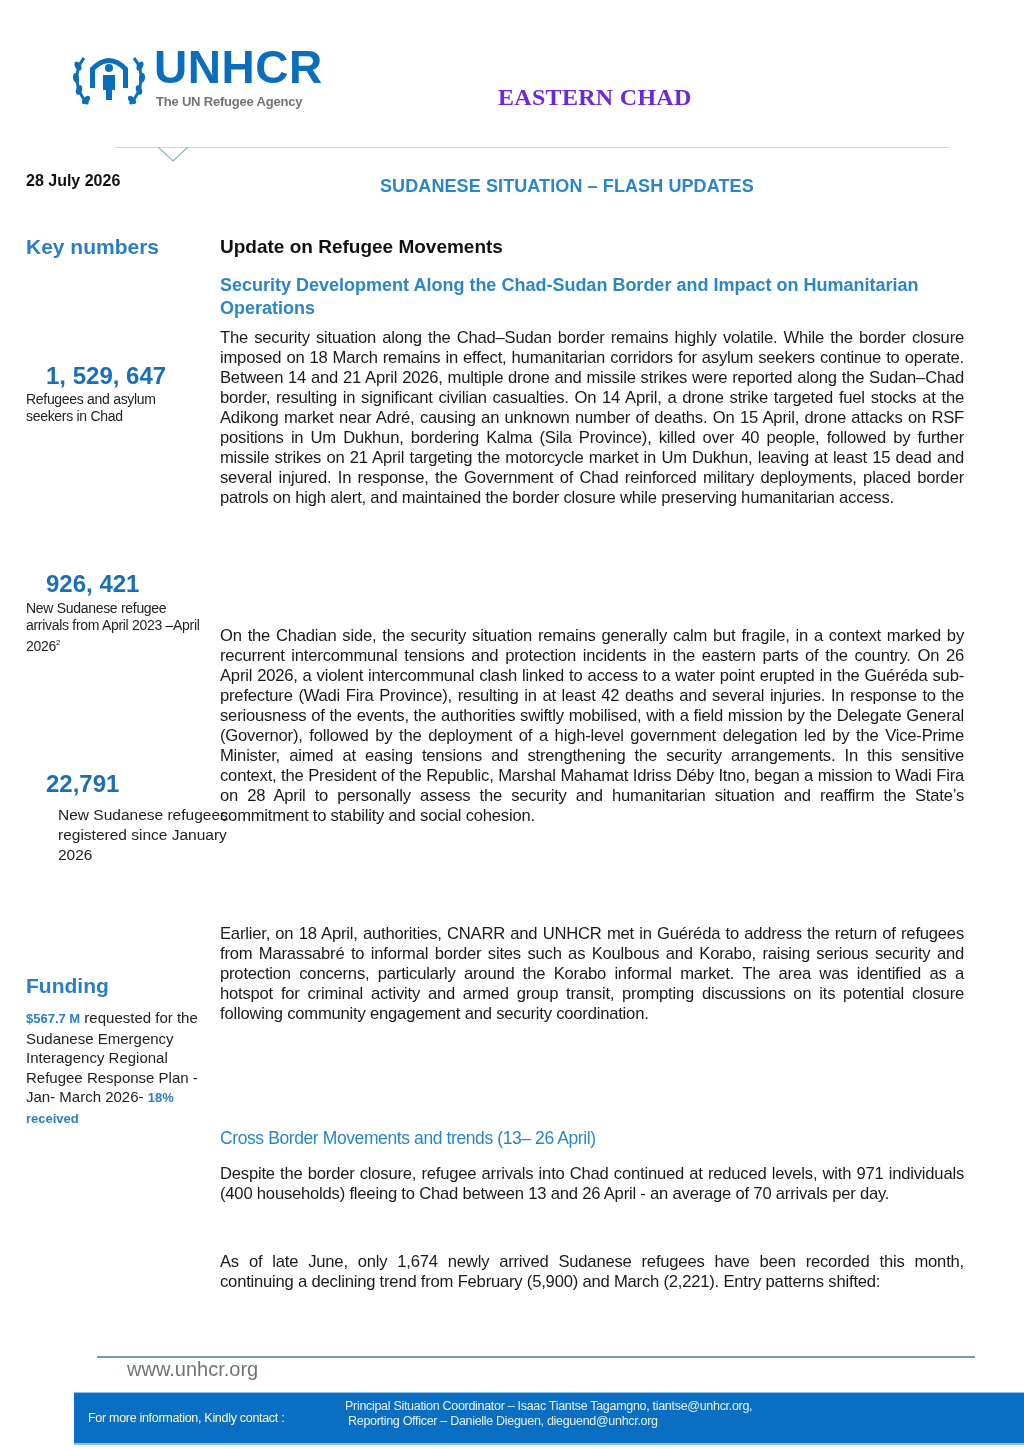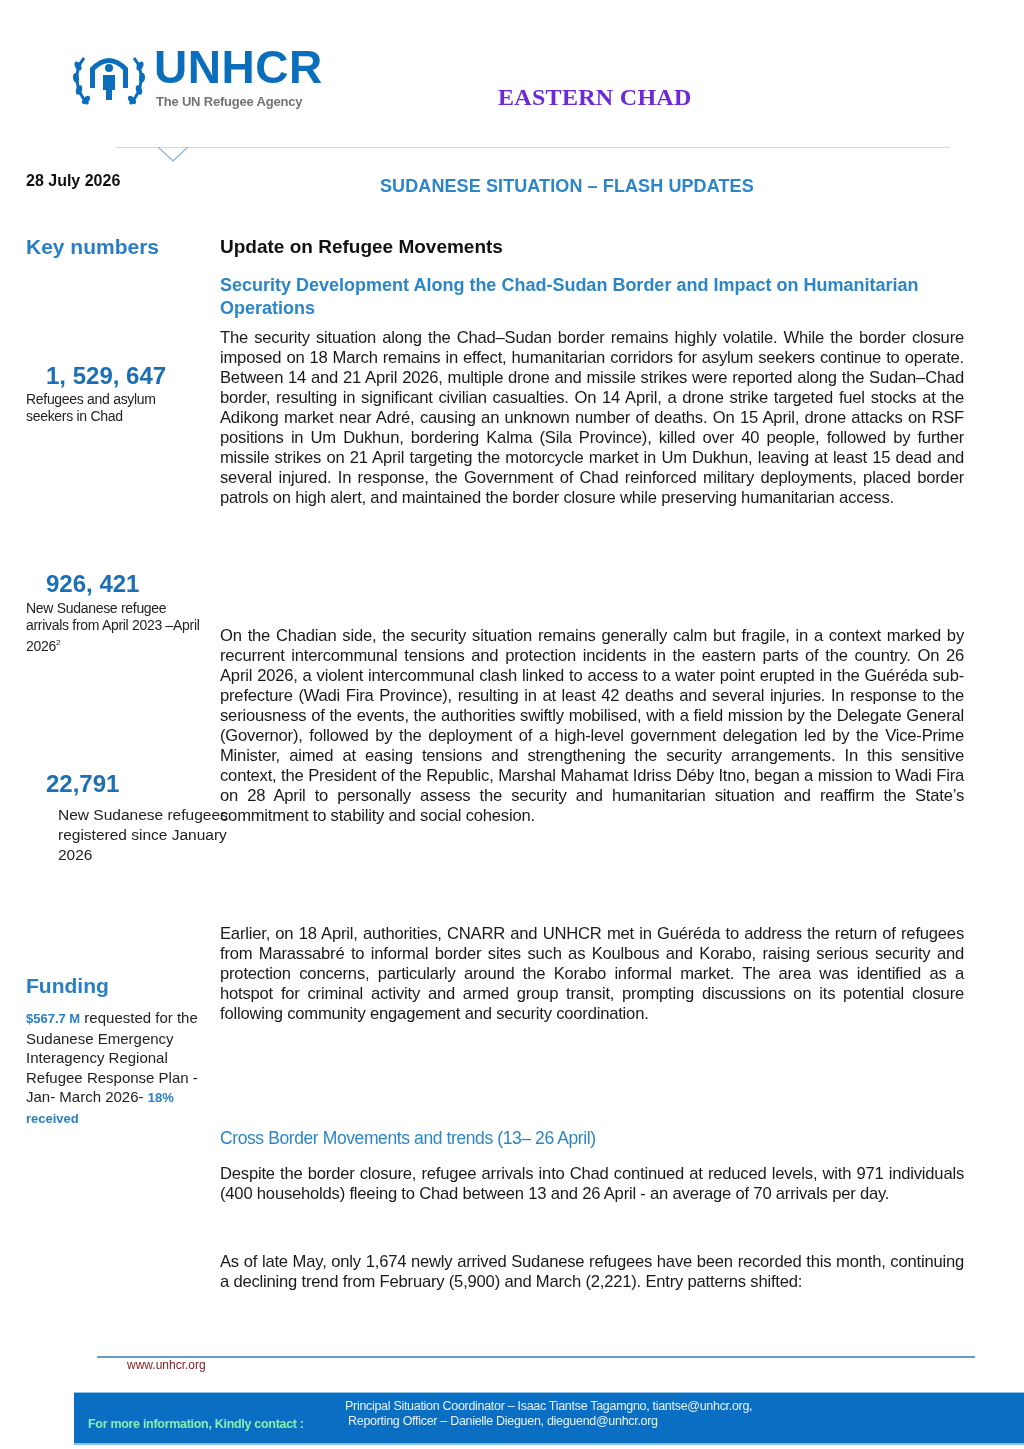--- a/index.html
+++ b/index.html
@@ -29,23 +29,23 @@
   .funding-text .hl { color: #2a7fc4; font-weight: 700; font-size: 13px; text-align: center; }
 
   
   .main-h { left: 220px; top: 236px; font-size: 19px; font-weight: 700; color: #111; }
   .sec-h { left: 220px; width: 744px; font-size: 18px; font-weight: 700; color: #2a86c6; line-height: 23px; }
   .sec-h2 { left: 220px; font-size: 17.5px; color: #2a86c6; font-family: "Liberation Sans", sans-serif; letter-spacing: -0.4px; }
   .para { left: 220px; width: 744px; font-size: 16.6px; line-height: 20px; text-align: justify; color: #1a1a1a; letter-spacing: -0.2px; }
 
   
   .footer-rule { left: 97px; top: 1356px; width: 878px; height: 2px; background: #6a9bc3; }
-  .footer-url { left: 127px; top: 1358px; font-size: 12px; color: #7f1d1d; }
+  .footer-url { left: 127px; top: 1358px; font-size: 20px; color: #737373; }
   .footer-band { left: 74px; top: 1392px; width: 950px; height: 50px; background: #0a6fc2; border-top: 1px solid #8cc2ea; border-bottom: 2px solid #8cc2ea; }
-  .contact-label { position: absolute; left: 14px; top: 24px; font-size: 12.5px; font-weight: 700; color: #86efac; letter-spacing: -0.3px; }
+  .contact-label { position: absolute; left: 14px; top: 18px; font-size: 12.5px; font-weight: 400; color: #fef9c3; letter-spacing: -0.3px; }
   .contact-1 { position: absolute; left: 271px; top: 6px; font-size: 12.5px; color: #e8f2fb; letter-spacing: -0.3px; }
   .contact-2 { position: absolute; left: 274px; top: 21px; font-size: 12.5px; color: #e8f2fb; letter-spacing: -0.3px; }
 </style>
 </head>
 <body>
 
 <div class="abs logo">
   <svg width="78" height="64" viewBox="0 0 78 64">
     <g fill="none" stroke="#0a6ebd" stroke-width="3">
       <path d="M14 10 C4 22 4 42 18 56"></path>
@@ -96,21 +96,21 @@
 
 <div class="abs sec-h" style="top:274px;">Security Development Along the Chad-Sudan Border and Impact on Humanitarian Operations</div>
 
 <div class="abs para" style="top:328px;">The security situation along the Chad–Sudan border remains highly volatile. While the border closure imposed on 18 March remains in effect, humanitarian corridors for asylum seekers continue to operate.  Between 14 and 21 April 2026, multiple drone and missile strikes were reported along the Sudan–Chad border, resulting in significant civilian casualties.  On 14 April, a drone strike targeted fuel stocks at the Adikong market near Adré, causing an unknown number of deaths.  On 15 April, drone attacks on RSF positions in Um Dukhun, bordering Kalma (Sila Province), killed over 40 people, followed by further missile strikes on 21 April targeting the motorcycle market in Um Dukhun, leaving at least 15 dead and several injured.  In response, the Government of Chad reinforced military deployments, placed border patrols on high alert, and maintained the border closure while preserving humanitarian access.</div>
 <div class="abs para" style="top:626px;">On the Chadian side, the security situation remains generally calm but fragile, in a context marked by recurrent intercommunal tensions and protection incidents in the eastern parts of the country.  On 26 April 2026, a violent intercommunal clash linked to access to a water point erupted in the Guéréda sub-prefecture (Wadi Fira Province), resulting in at least 42 deaths and several injuries.  In response to the seriousness of the events, the authorities swiftly mobilised, with a field mission by the Delegate General (Governor), followed by the deployment of a high-level government delegation led by the Vice-Prime Minister, aimed at easing tensions and strengthening the security arrangements. In this sensitive context, the President of the Republic, Marshal Mahamat Idriss Déby Itno, began a mission to Wadi Fira on 28 April to personally assess the security and humanitarian situation and reaffirm the State’s commitment to stability and social cohesion.</div>
 <div class="abs para" style="top:924px;">Earlier, on 18 April, authorities, CNARR and UNHCR met in Guéréda to address the return of refugees from Marassabré to informal border sites such as Koulbous and Korabo, raising serious security and protection concerns, particularly around the Korabo informal market. The area was identified as a hotspot for criminal activity and armed group transit, prompting discussions on its potential closure following community engagement and security coordination.</div>
 
 <div class="abs sec-h2" style="top:1128px;">Cross Border Movements and trends (13– 26 April)</div>
 
 <div class="abs para" style="top:1164px;">Despite the border closure, refugee arrivals into Chad continued at reduced levels, with 971 individuals (400 households) fleeing to Chad between 13 and 26 April - an average of 70 arrivals per day.</div>
-<div class="abs para" style="top:1252px;">As of late May, only 1,674 newly arrived Sudanese refugees have been recorded this month, continuing a declining trend from February (5,900) and March (2,221).  Entry patterns shifted:</div>
+<div class="abs para" style="top:1252px;">As of late June, only 1,674 newly arrived Sudanese refugees have been recorded this month, continuing a declining trend from February (5,900) and March (2,221).  Entry patterns shifted:</div>
 
 <div class="abs footer-rule"></div>
 <a class="abs footer-url" style="text-decoration:none;">www.unhcr.org</a>
 <div class="abs footer-band">
   <span class="contact-label">For more information, Kindly contact :</span>
   <span class="contact-1">Principal Situation Coordinator – Isaac Tiantse Tagamgno, tiantse@unhcr.org,</span>
   <span class="contact-2">Reporting Officer – Danielle Dieguen, dieguend@unhcr.org</span>
 </div>
 
 </body></html>

